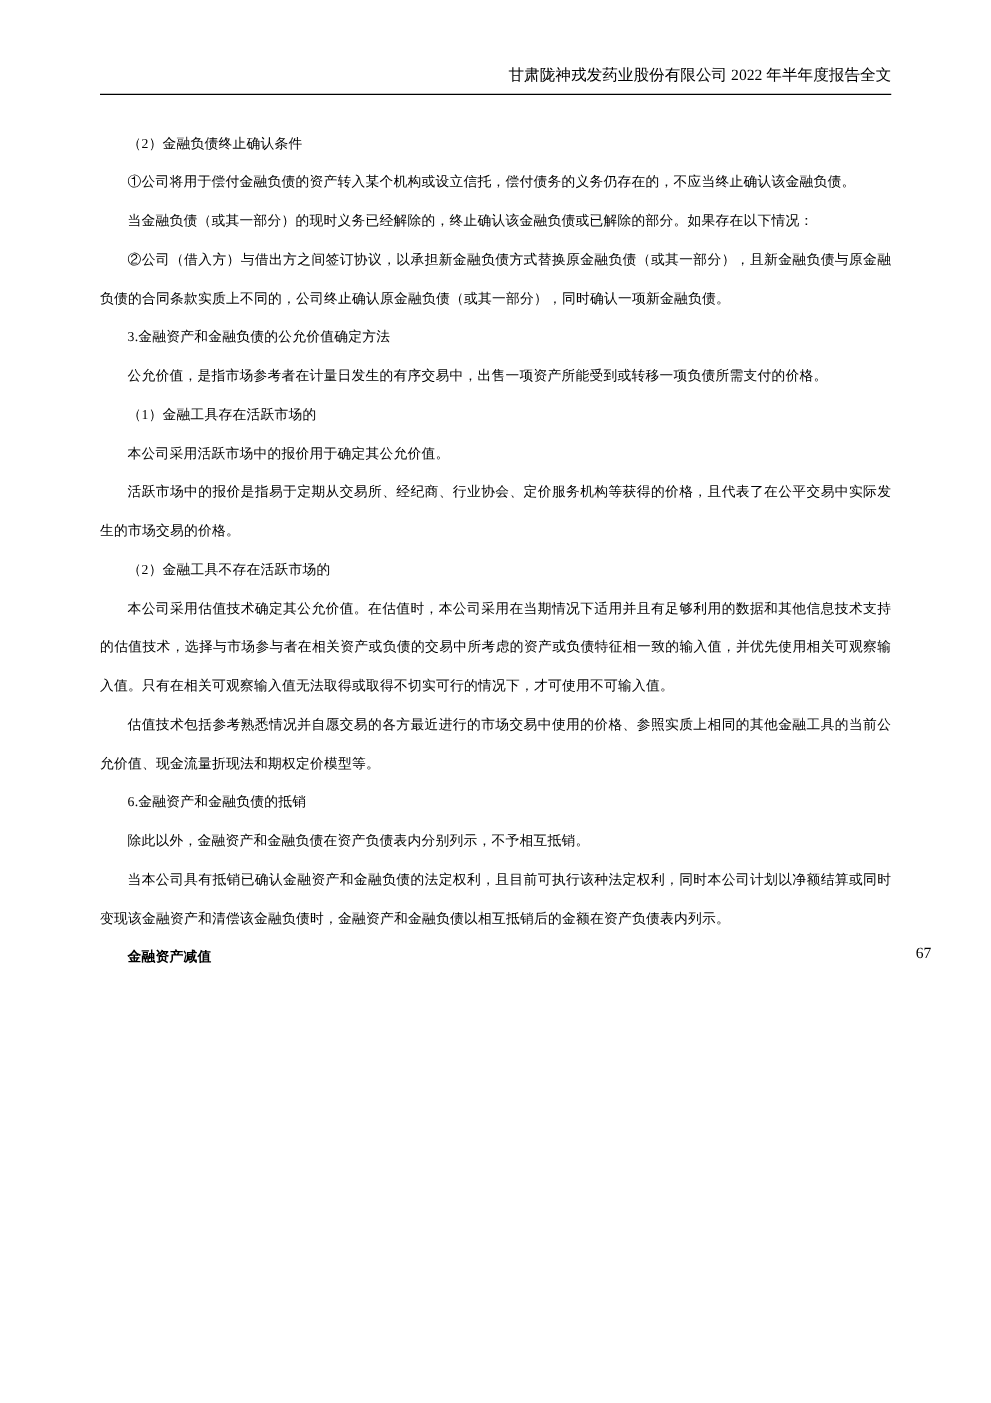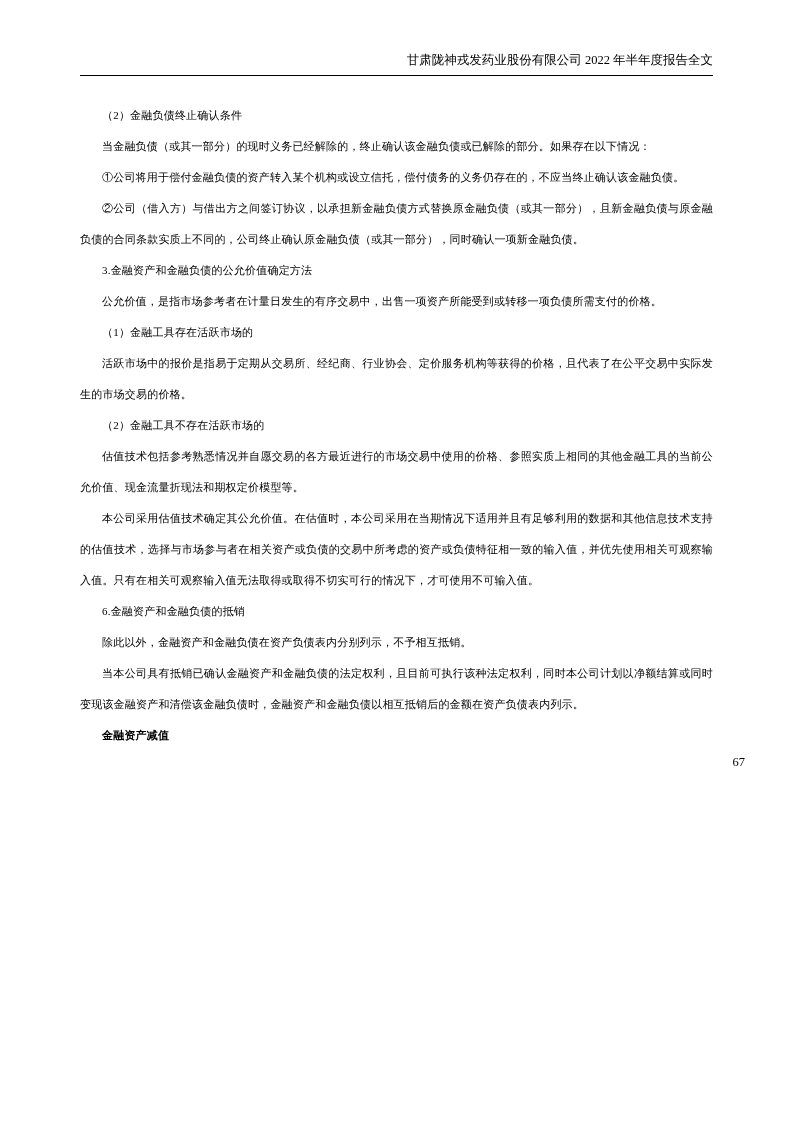--- a/index.html
+++ b/index.html
@@ -50,30 +50,31 @@
 <body>
 
 <div class="page">
 
   <div class="doc-header">
     <span>甘肃陇神戎发药业股份有限公司 2022 年半年度报告全文</span>
   </div>
 
   <div class="doc-body">
     <p>（2）金融负债终止确认条件</p>
+    <p>①公司将用于偿付金融负债的资产转入某个机构或设立信托，偿付债务的义务仍存在的，不应当终止确认该金融负债。</p>
     <p>当金融负债（或其一部分）的现时义务已经解除的，终止确认该金融负债或已解除的部分。如果存在以下情况：</p>
-    <p>①公司将用于偿付金融负债的资产转入某个机构或设立信托，偿付债务的义务仍存在的，不应当终止确认该金融负债。</p>
     <p>②公司（借入方）与借出方之间签订协议，以承担新金融负债方式替换原金融负债（或其一部分），且新金融负债与原金融负债的合同条款实质上不同的，公司终止确认原金融负债（或其一部分），同时确认一项新金融负债。</p>
     <p>3.金融资产和金融负债的公允价值确定方法</p>
     <p>公允价值，是指市场参考者在计量日发生的有序交易中，出售一项资产所能受到或转移一项负债所需支付的价格。</p>
     <p>（1）金融工具存在活跃市场的</p>
+    <p>本公司采用活跃市场中的报价用于确定其公允价值。</p>
     <p>活跃市场中的报价是指易于定期从交易所、经纪商、行业协会、定价服务机构等获得的价格，且代表了在公平交易中实际发生的市场交易的价格。</p>
     <p>（2）金融工具不存在活跃市场的</p>
+    <p>本公司采用估值技术确定其公允价值。在估值时，本公司采用在当期情况下适用并且有足够利用的数据和其他信息技术支持的估值技术，选择与市场参与者在相关资产或负债的交易中所考虑的资产或负债特征相一致的输入值，并优先使用相关可观察输入值。只有在相关可观察输入值无法取得或取得不切实可行的情况下，才可使用不可输入值。</p>
     <p>估值技术包括参考熟悉情况并自愿交易的各方最近进行的市场交易中使用的价格、参照实质上相同的其他金融工具的当前公允价值、现金流量折现法和期权定价模型等。</p>
-    <p>本公司采用估值技术确定其公允价值。在估值时，本公司采用在当期情况下适用并且有足够利用的数据和其他信息技术支持的估值技术，选择与市场参与者在相关资产或负债的交易中所考虑的资产或负债特征相一致的输入值，并优先使用相关可观察输入值。只有在相关可观察输入值无法取得或取得不切实可行的情况下，才可使用不可输入值。</p>
     <p>6.金融资产和金融负债的抵销</p>
     <p>除此以外，金融资产和金融负债在资产负债表内分别列示，不予相互抵销。</p>
     <p>当本公司具有抵销已确认金融资产和金融负债的法定权利，且目前可执行该种法定权利，同时本公司计划以净额结算或同时变现该金融资产和清偿该金融负债时，金融资产和金融负债以相互抵销后的金额在资产负债表内列示。</p>
     <p class="bold">金融资产减值</p>
   </div>
 
   <div class="page-number">67</div>
 
 </div>
 

